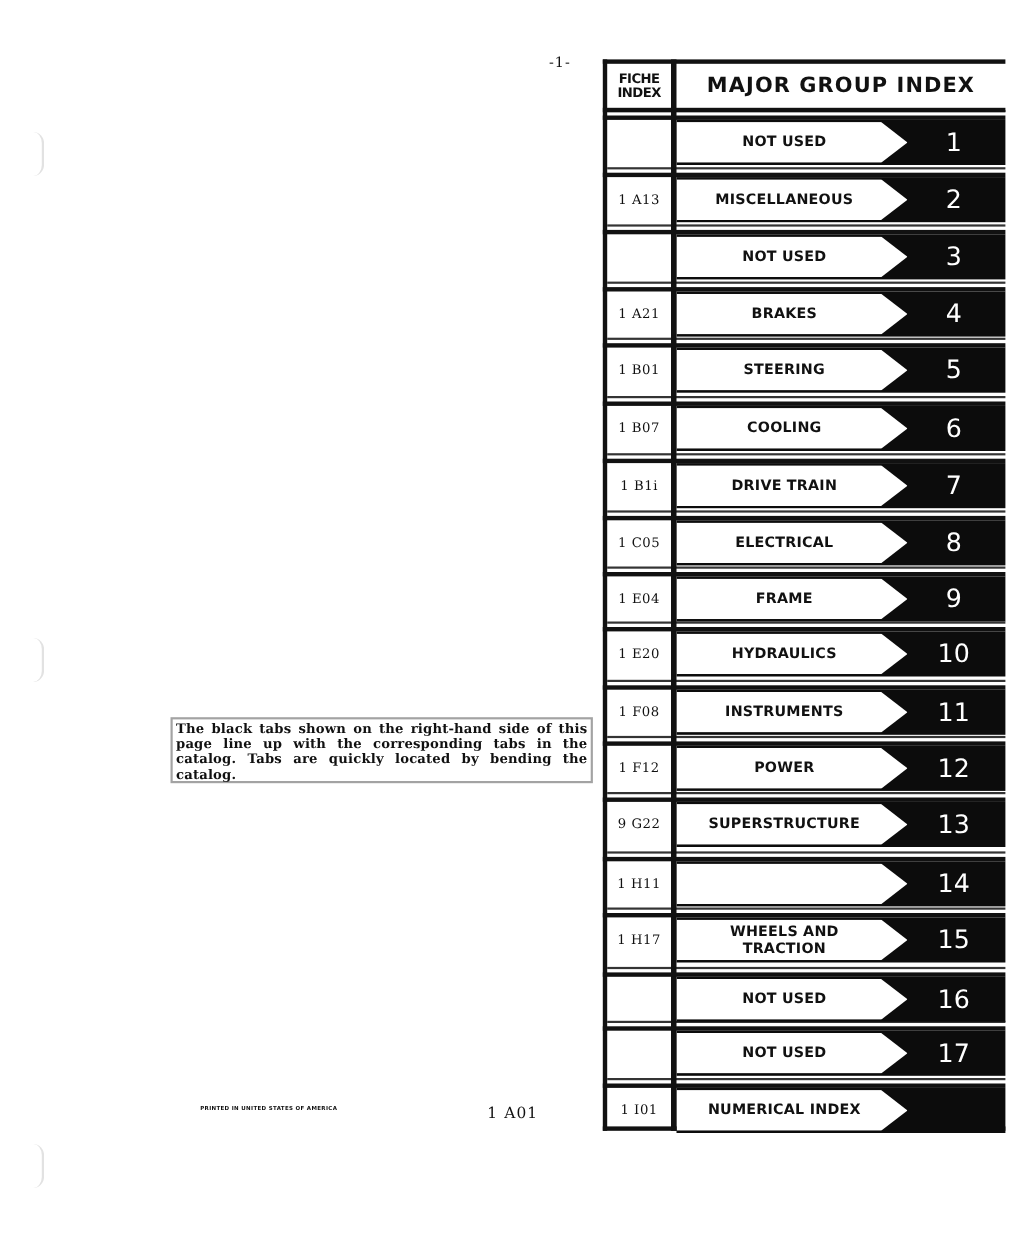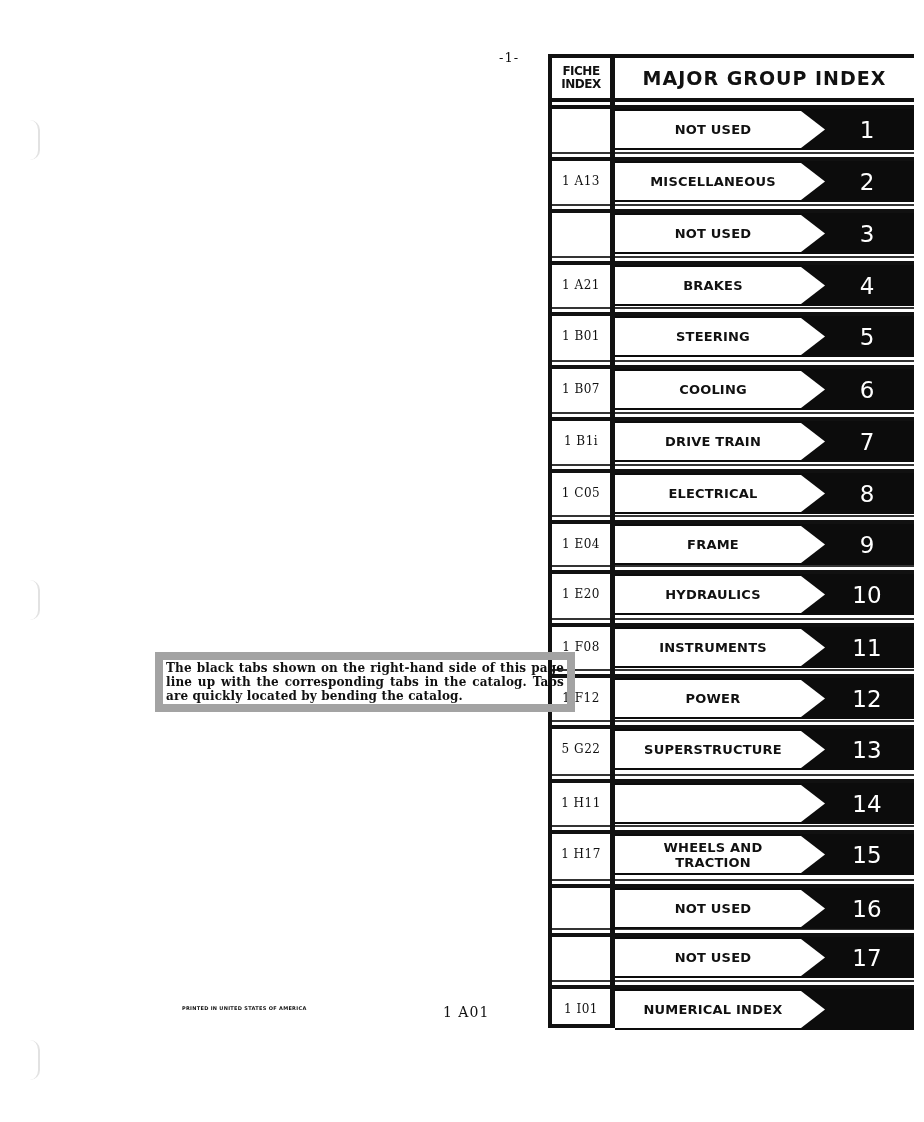--- a/index.html
+++ b/index.html
@@ -56,22 +56,22 @@
     font-family: "DejaVu Sans", sans-serif; font-weight: bold; font-size: 13px; line-height: 15px;
     letter-spacing: 0.2px;
   }
   .row .num {
     position: absolute; left: 212px; top: 0; width: 80px; height: 41px;
     display:flex; align-items:center; justify-content:center;
     color: #fff; font-family: "DejaVu Sans", sans-serif; font-size: 23px;
   }
 
   .note {
-    position: absolute; left: 155px; top: 652px; width: 420px; height: 60px;
-    border: 8px solid #a3a3a3; padding: 1px 3px; box-sizing: border-box;
+    position: absolute; left: 155px; top: 652px; width: 384px; height: 60px;
+    border: 2px solid #a3a3a3; padding: 1px 3px; box-sizing: border-box;
     font-family: "DejaVu Serif", serif; font-weight: bold; font-size: 12px; line-height: 14px;
     text-align: justify; letter-spacing: 0.15px;
   }
   .printed {
     position: absolute; left: 182px; top: 1005px; font-family: "DejaVu Sans", sans-serif;
     font-weight: bold; font-size: 5px; letter-spacing: 0.3px;
   }
   .fiche-ref {
     position: absolute; left: 443px; top: 1004px; font-family: "DejaVu Serif", serif; font-size: 14px; letter-spacing: 1px;
   }
@@ -215,21 +215,21 @@
         <div class="fiche">1 F12</div>
         <div class="tab">
           <div class="label-shape"></div>
           <div class="label">POWER</div>
           <div class="num">12</div>
         </div>
       </div>
       <div class="row" style="top: 666px;">
         <div class="sep-thin"></div>
         <div class="sep-thick"></div>
-        <div class="fiche">5 G22</div>
+        <div class="fiche">9 G22</div>
         <div class="tab">
           <div class="label-shape"></div>
           <div class="label">SUPERSTRUCTURE</div>
           <div class="num">13</div>
         </div>
       </div>
       <div class="row" style="top: 720px;">
         <div class="sep-thin"></div>
         <div class="sep-thick"></div>
         <div class="fiche">1 H11</div>

